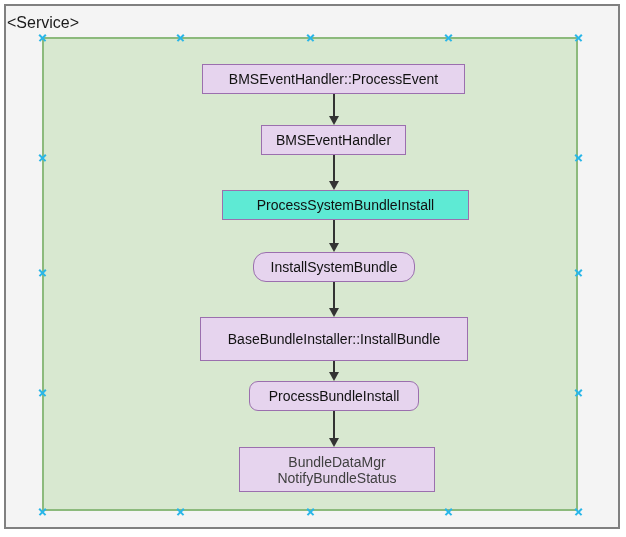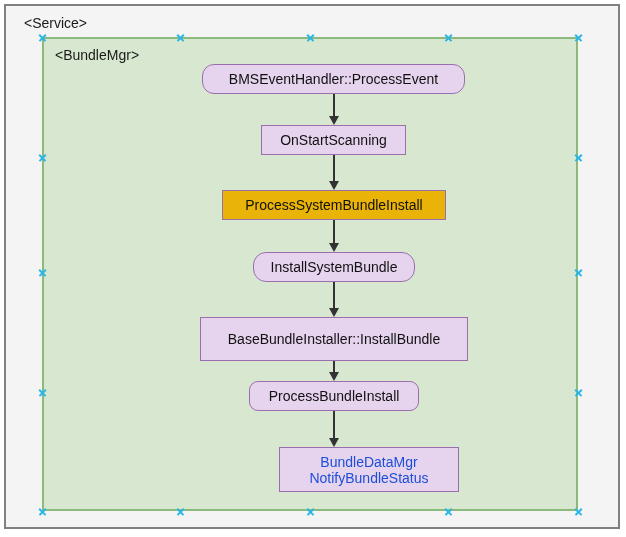--- a/index.html
+++ b/index.html
@@ -24,23 +24,23 @@
     left: 4px;
     top: 4px;
     width: 616px;
     height: 525px;
     background: #f4f4f4;
     border: 2px solid #808080;
     box-sizing: border-box;
   }
   .service-label {
     position: absolute;
-    left: 24px;
+    left: 7px;
     top: 15px;
-    font-size: 14px;
+    font-size: 16px;
     color: #1a1a1a;
     white-space: nowrap;
     line-height: 16px;
   }
   
   .bundlemgr-frame {
     position: absolute;
     left: 42px;
     top: 37px;
     width: 536px;
@@ -116,44 +116,43 @@
 <body>
 
 <div id="canvas">
 
   <div class="service-frame"></div>
 
   <div class="service-label">&lt;Service&gt;</div>
 
   <div class="bundlemgr-frame"></div>
 
-  <div class="bundlemgr-label">&lt;BundleMgr&gt;</div>
 
   <div id="edge-layer">
       <div class="arrow" style="left: 333.5px; top: 94px; height: 23px; background: rgb(51, 51, 51);"></div>
       <div class="arrow-head" style="left: 333.5px; top: 116px; border-top-color: rgb(51, 51, 51);"></div>
       <div class="arrow" style="left: 333.5px; top: 155px; height: 27px; background: rgb(51, 51, 51);"></div>
       <div class="arrow-head" style="left: 333.5px; top: 181px; border-top-color: rgb(51, 51, 51);"></div>
       <div class="arrow" style="left: 334px; top: 220px; height: 24px; background: rgb(51, 51, 51);"></div>
       <div class="arrow-head" style="left: 334px; top: 243px; border-top-color: rgb(51, 51, 51);"></div>
       <div class="arrow" style="left: 334px; top: 282px; height: 27px; background: rgb(51, 51, 51);"></div>
       <div class="arrow-head" style="left: 334px; top: 308px; border-top-color: rgb(51, 51, 51);"></div>
       <div class="arrow" style="left: 334px; top: 347px; height: 26px; background: rgb(51, 51, 51);"></div>
       <div class="arrow-head" style="left: 334px; top: 372px; border-top-color: rgb(51, 51, 51);"></div>
       <div class="arrow" style="left: 334px; top: 411px; height: 28px; background: rgb(51, 51, 51);"></div>
       <div class="arrow-head" style="left: 334px; top: 438px; border-top-color: rgb(51, 51, 51);"></div>
     </div>
   <div id="node-layer">
-      <div class="node" style="left: 202px; top: 64px; width: 263px; height: 30px; background: rgb(230, 212, 238); border-color: rgb(155, 111, 174); color: rgb(17, 17, 17); border-radius: 12px;">BMSEventHandler::ProcessEvent</div>
-      <div class="node" style="left: 261px; top: 125px; width: 145px; height: 30px; background: rgb(230, 212, 238); border-color: rgb(155, 111, 174); color: rgb(17, 17, 17);">OnStartScanning</div>
-      <div class="node" style="left: 222px; top: 190px; width: 224px; height: 30px; background: #eab308; border-color: rgb(155, 111, 174); color: rgb(17, 17, 17);">ProcessSystemBundleInstall</div>
+      <div class="node" style="left: 202px; top: 64px; width: 263px; height: 30px; background: rgb(230, 212, 238); border-color: rgb(155, 111, 174); color: rgb(17, 17, 17);">BMSEventHandler::ProcessEvent</div>
+      <div class="node" style="left: 261px; top: 125px; width: 145px; height: 30px; background: rgb(230, 212, 238); border-color: rgb(155, 111, 174); color: rgb(17, 17, 17);">BMSEventHandler</div>
+      <div class="node" style="left: 222px; top: 190px; width: 247px; height: 30px; background: #5eead4; border-color: rgb(155, 111, 174); color: rgb(17, 17, 17);">ProcessSystemBundleInstall</div>
       <div class="node" style="left: 253px; top: 252px; width: 162px; height: 30px; background: rgb(230, 212, 238); border-color: rgb(155, 111, 174); color: rgb(17, 17, 17); border-radius: 13px;">InstallSystemBundle</div>
       <div class="node" style="left: 200px; top: 317px; width: 268px; height: 44px; background: rgb(230, 212, 238); border-color: rgb(155, 111, 174); color: rgb(17, 17, 17);">BaseBundleInstaller::InstallBundle</div>
       <div class="node" style="left: 249px; top: 381px; width: 170px; height: 30px; background: rgb(230, 212, 238); border-color: rgb(155, 111, 174); color: rgb(17, 17, 17); border-radius: 9px;">ProcessBundleInstall</div>
-      <div class="node" style="left: 239px; top: 447px; width: 180px; height: 45px; background: rgb(230, 212, 238); border-color: rgb(155, 111, 174); color: #1d4ed8; margin-left: 40px;">BundleDataMgr
+      <div class="node" style="left: 239px; top: 447px; width: 196px; height: 45px; background: rgb(230, 212, 238); border-color: rgb(155, 111, 174); color: #404040;">BundleDataMgr
 NotifyBundleStatus</div>
     </div>
   <div id="handle-layer">
       <div class="handle" style="left: 42px; top: 37px;"></div>
       <div class="handle" style="left: 180px; top: 37px;"></div>
       <div class="handle" style="left: 310px; top: 37px;"></div>
       <div class="handle" style="left: 448px; top: 37px;"></div>
       <div class="handle" style="left: 578px; top: 37px;"></div>
       <div class="handle" style="left: 42px; top: 157px;"></div>
       <div class="handle" style="left: 578px; top: 157px;"></div>

